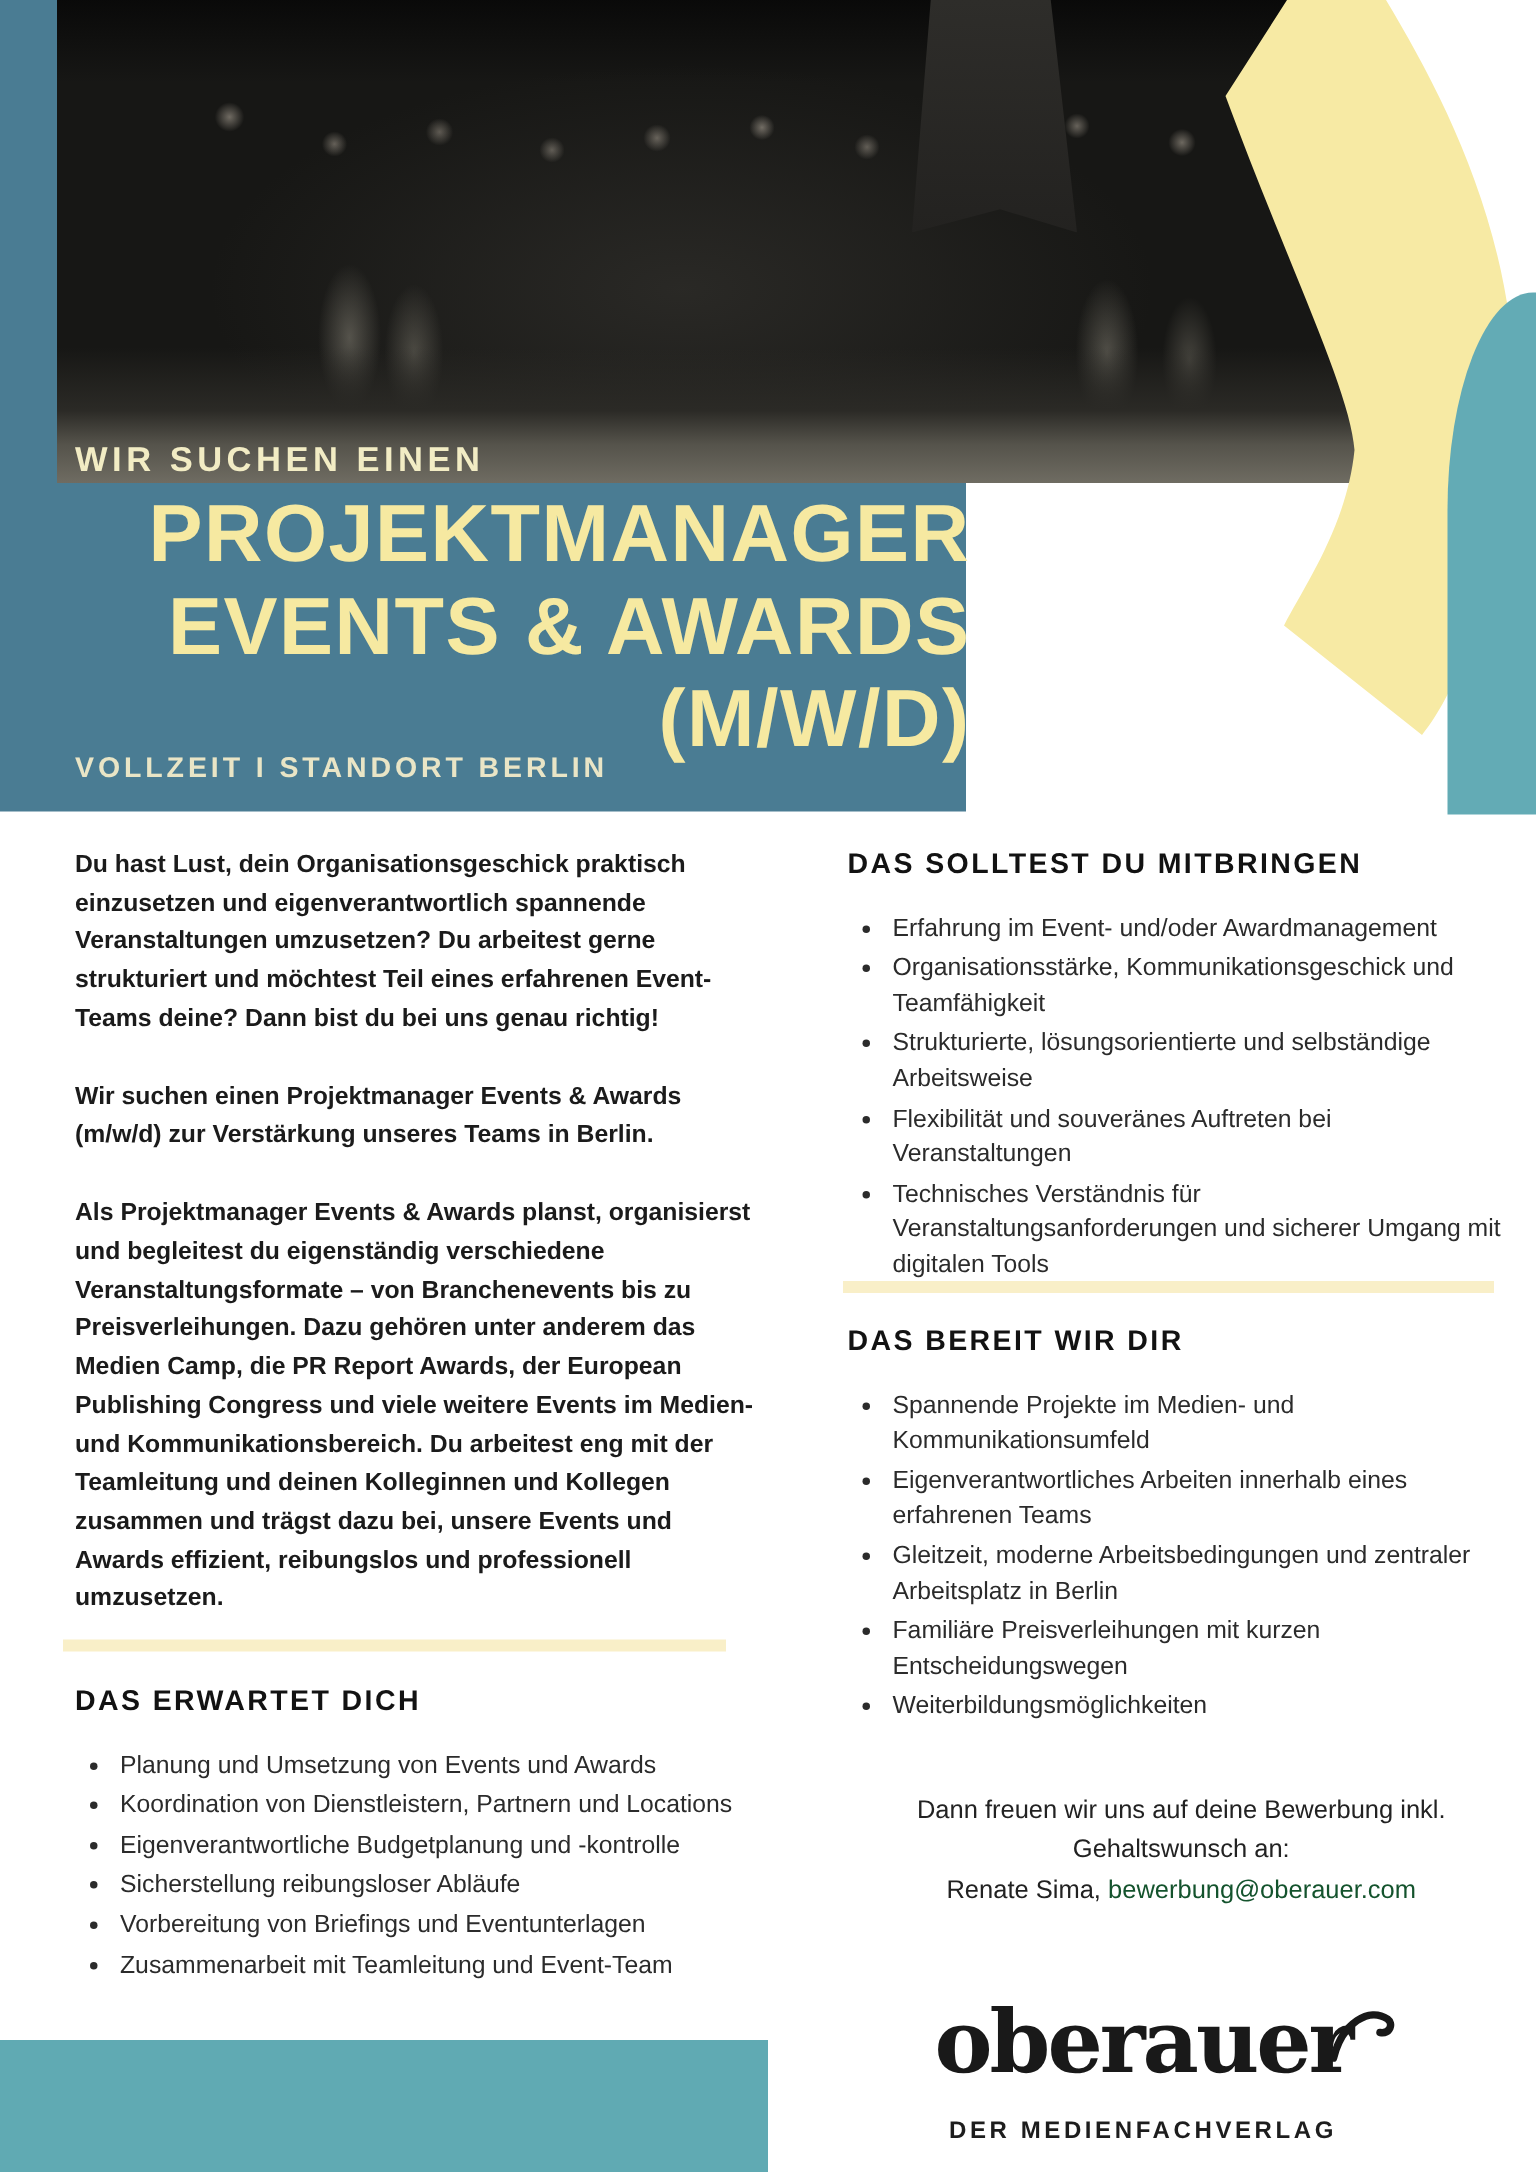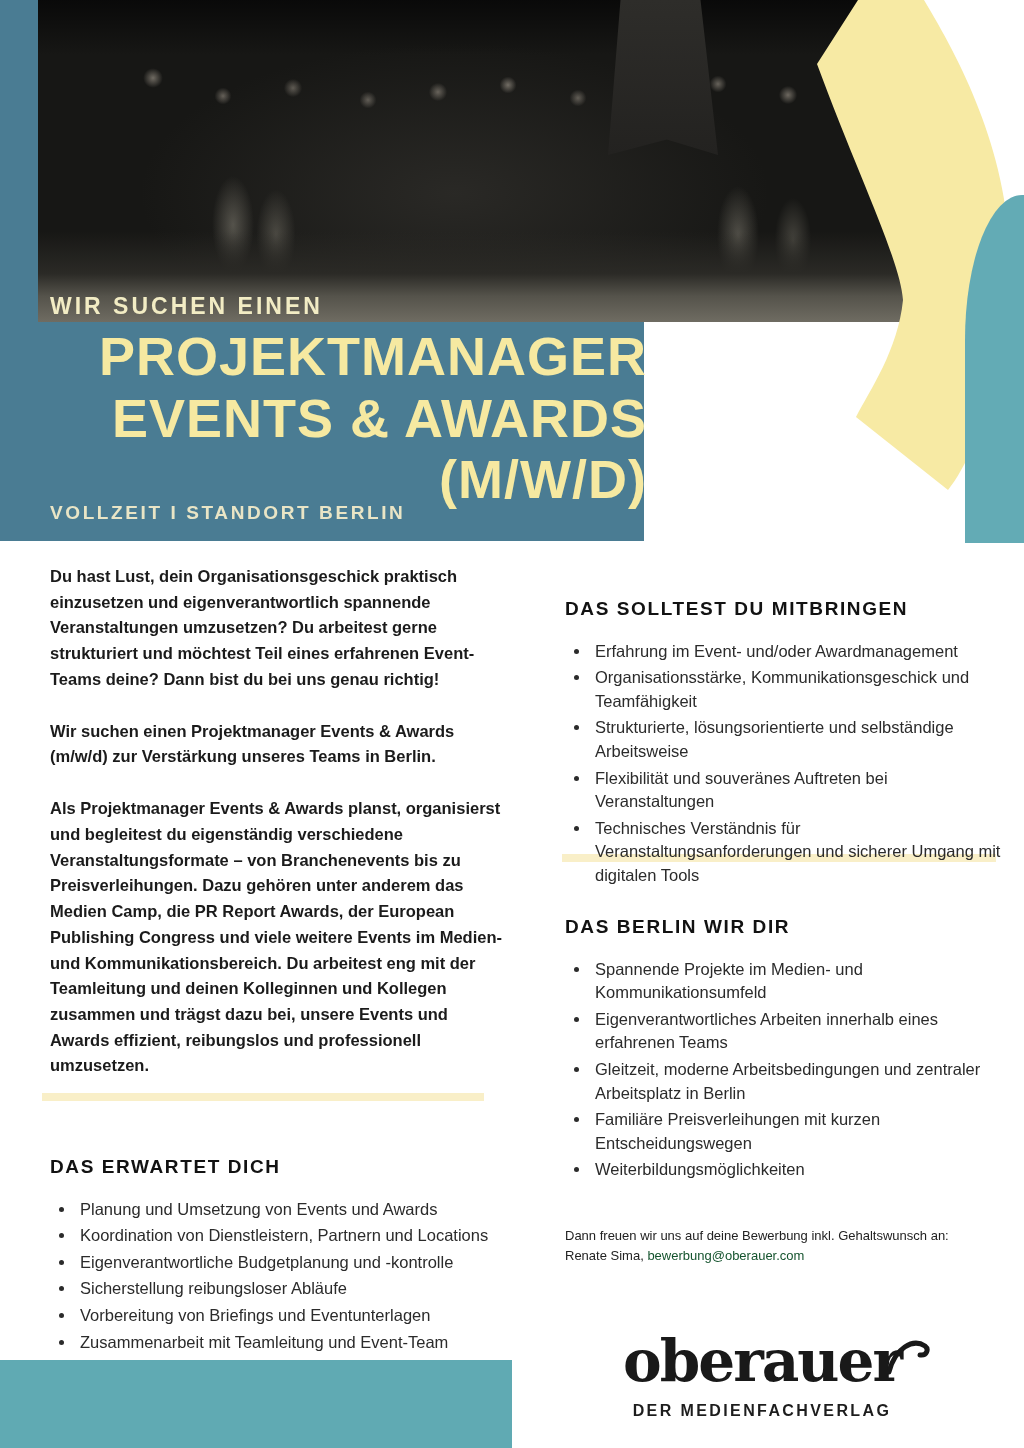--- a/index.html
+++ b/index.html
@@ -55,46 +55,46 @@
     position:absolute;left:965px;top:195px;width:59px;height:348px;z-index:3;
     background:#63abb5;border-top-left-radius:57px 145px;
   }
   .bottom-teal{position:absolute;left:0;top:1360px;width:512px;height:88px;background:#60aab3;}
   
   .col-left{position:absolute;left:50px;top:564px;width:460px;}
   .col-left p{margin:0 0 26px 0;font-size:16.5px;line-height:1.56;font-weight:700;color:#1b1b1b;}
   .divider{position:absolute;height:8px;background:#f9efc8;}
   .divider-left{left:42px;top:1093px;width:442px;}
   .divider-right{left:562px;top:854px;width:434px;}
-  .section{position:absolute;margin-top:32px;}
+  .section{position:absolute;}
   .sec-erwartet{left:50px;top:1122px;width:460px;}
   .sec-mitbringen{left:565px;top:564px;width:445px;}
   .sec-bieten{left:565px;top:882px;width:445px;}
   .sec-bereit{left:565px;top:1170px;width:445px;}
   .sec-heading{
     font-size:19px;font-weight:800;letter-spacing:1.6px;color:#121212;line-height:1.35;
   }
   .sec-bereit .sec-heading{max-width:300px;}
   ul.bullets{margin:18px 0 0 0;padding:0 0 0 26px;list-style:disc outside;}
   ul.bullets li{
     font-size:16.5px;line-height:1.43;color:#2b2b2b;margin:0 0 3px 0;padding-left:4px;
   }
-  .contact{margin-top:24px;font-size:13px;line-height:1.55;color:#222;}
+  .contact{margin-top:24px;font-size:17px;line-height:1.55;color:#222;text-align:center;}
   .contact p{margin:0;}
   .email-link{color:#14532d;cursor:pointer;}
   
   .logo{position:absolute;left:612px;top:1330px;width:300px;text-align:center;}
   .logo-word{
     position:relative;display:inline-block;
     font-family:"DejaVu Serif",serif;font-weight:700;font-size:58px;line-height:1.1;
     letter-spacing:-2px;color:#191919;
   }
   .swash{position:absolute;right:-30px;top:6px;}
   .logo-tagline{
-    margin-top:8px;font-size:16px;font-weight:600;letter-spacing:2.4px;color:#1d1d1d;
+    margin-top:18px;font-size:16px;font-weight:600;letter-spacing:2.4px;color:#1d1d1d;
   }
 </style>
 </head>
 <body>
 
 <div class="page">
 
   <div class="header-block"></div>
 
   <div class="photo"></div>
@@ -139,21 +139,21 @@
     <ul class="bullets">
         <li>Erfahrung im Event- und/oder Awardmanagement</li>
         <li>Organisationsstärke, Kommunikationsgeschick und Teamfähigkeit</li>
         <li>Strukturierte, lösungsorientierte und selbständige Arbeitsweise</li>
         <li>Flexibilität und souveränes Auftreten bei Veranstaltungen</li>
         <li>Technisches Verständnis für Veranstaltungsanforderungen und sicherer Umgang mit digitalen Tools</li>
       </ul>
   </div>
 
   <div class="section sec-bieten">
-    <div class="sec-heading">DAS BERLIN WIR DIR</div>
+    <div class="sec-heading">DAS BEREIT WIR DIR</div>
     <ul class="bullets">
         <li>Spannende Projekte im Medien- und Kommunikationsumfeld</li>
         <li>Eigenverantwortliches Arbeiten innerhalb eines erfahrenen Teams</li>
         <li>Gleitzeit, moderne Arbeitsbedingungen und zentraler Arbeitsplatz in Berlin</li>
         <li>Familiäre Preisverleihungen mit kurzen Entscheidungswegen</li>
         <li>Weiterbildungsmöglichkeiten</li>
       </ul>
   </div>
 
   <div class="section sec-bereit">

